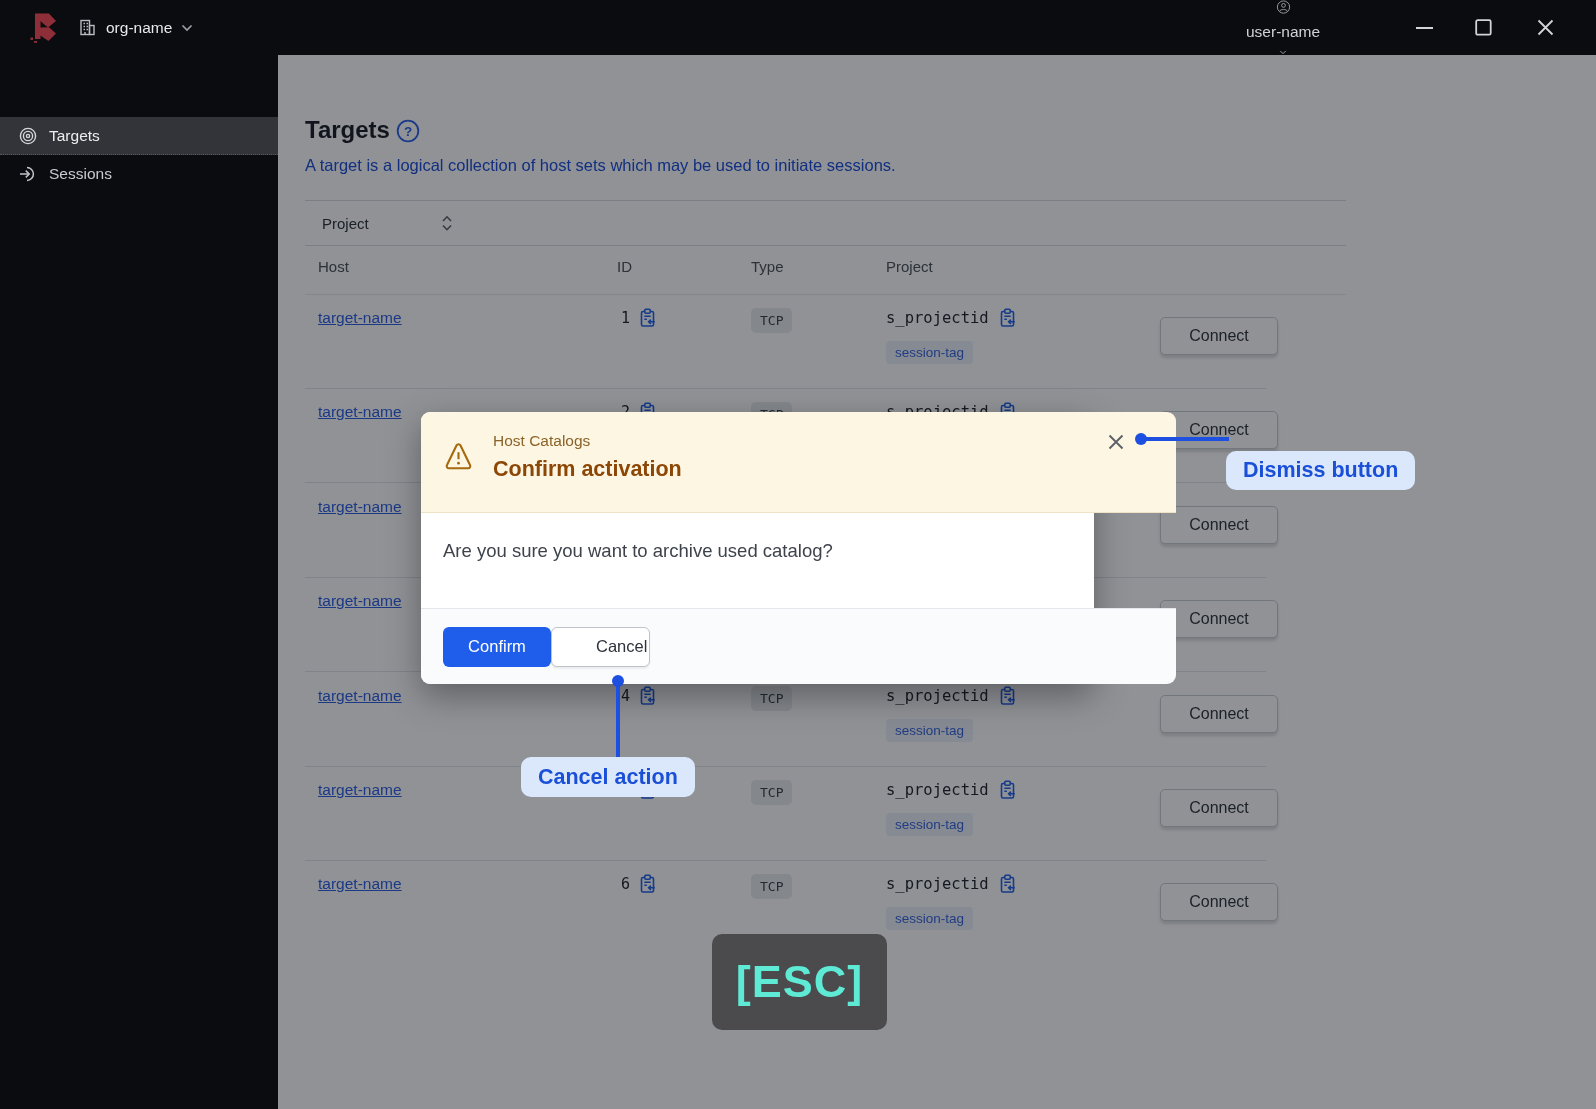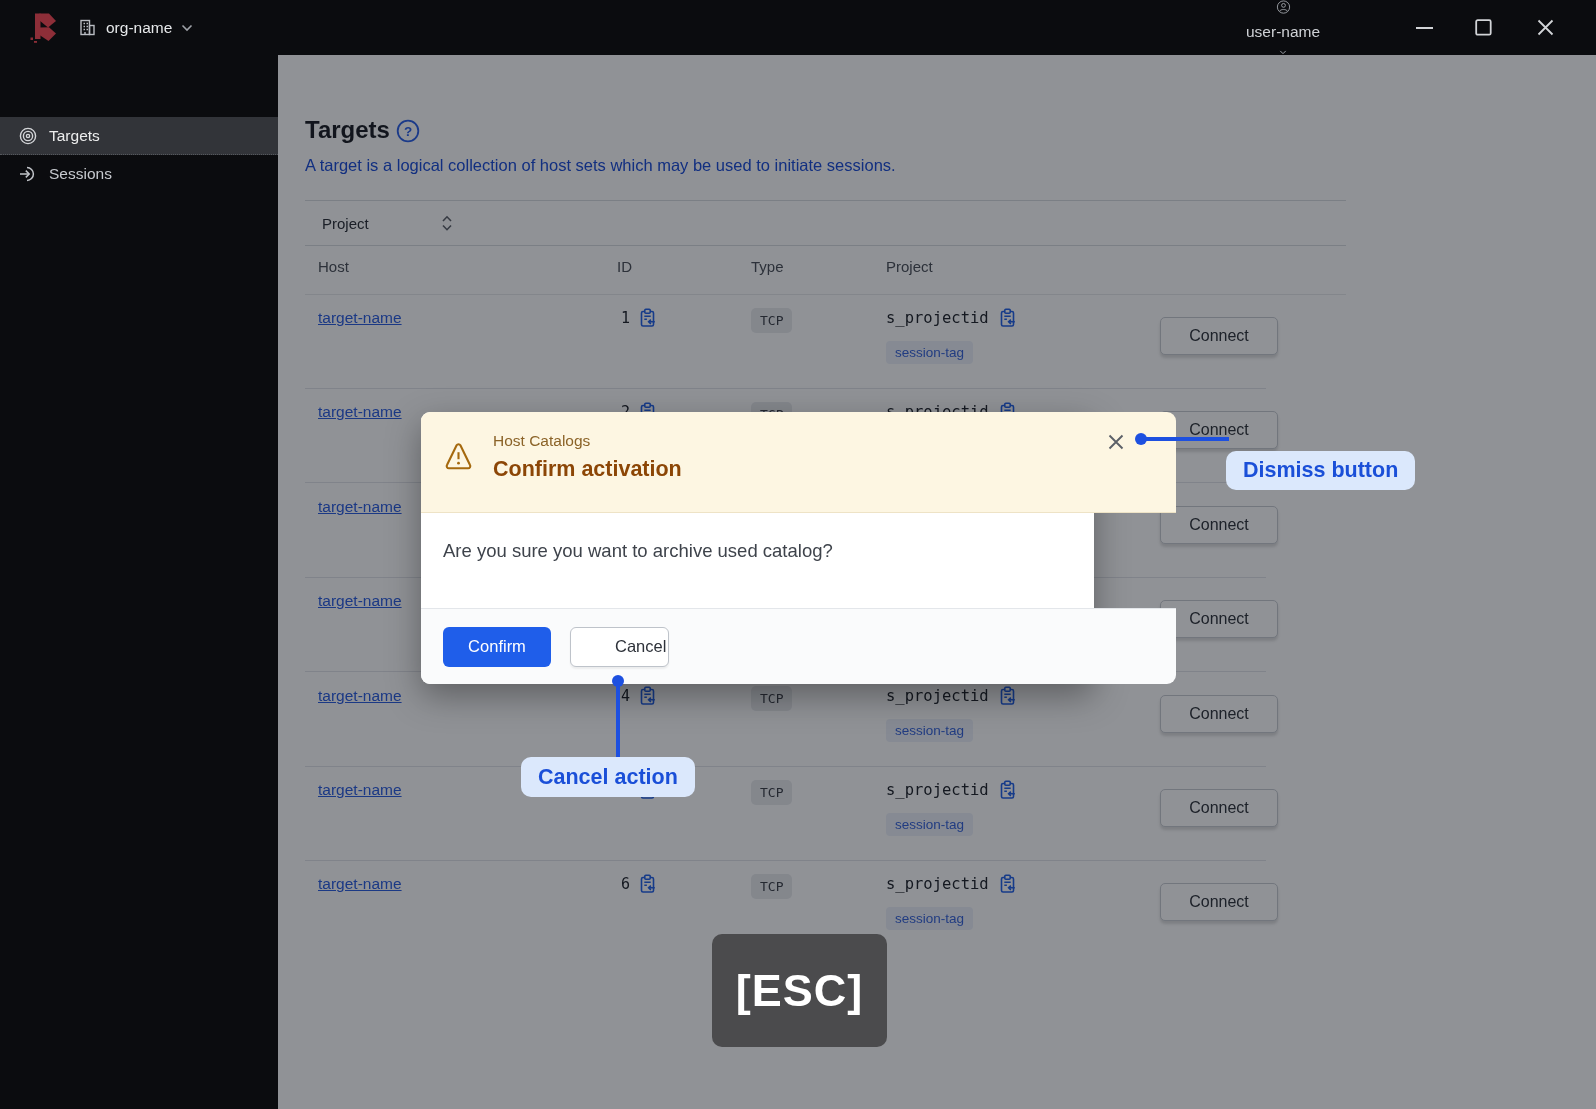--- a/index.html
+++ b/index.html
@@ -62,39 +62,39 @@
   #modal-header{position:absolute;left:0;top:0;width:755px;height:101px;background:#fdf6e2;
                 border-radius:9px 9px 0 0;border-bottom:1px solid #eee3c6;box-sizing:border-box;}
   #warn-icon{position:absolute;left:22px;top:29px;}
   #modal-tagline{position:absolute;left:72px;top:20px;font-size:15.5px;color:#8b6328;}
   #modal-title{position:absolute;left:72px;top:45px;font-size:21.5px;font-weight:700;color:#8c4606;}
   #modal-close{position:absolute;left:682px;top:17px;width:26px;height:26px;display:flex;align-items:center;
                justify-content:center;cursor:pointer;}
   #modal-body{position:absolute;left:22px;top:128px;font-size:18.5px;color:#3e434b;}
   #modal-footer{position:absolute;left:0;top:196px;width:755px;height:76px;background:#fafbfc;
                 border-top:1px solid #e3e6ea;border-radius:0 0 9px 9px;box-sizing:border-box;
-                display:flex;align-items:center;gap:19px;padding-left:22px;}
+                display:flex;align-items:center;padding-left:22px;}
   #confirm-btn{width:108px;height:40px;background:#1f5eea;border:none;border-radius:6px;color:#fff;
                font-family:"Liberation Sans",sans-serif;font-size:16.5px;cursor:pointer;}
   #cancel-btn{width:99px;height:40px;background:#fff;border:1px solid #bec3ca;border-radius:6px;color:#2e323a;
               font-family:"Liberation Sans",sans-serif;font-size:16.5px;box-shadow:0 2px 2px rgba(0,0,0,0.06);cursor:pointer;padding-left:44px;}
 
   
   .anno{z-index:200;}
   .anno-dot{position:absolute;width:12px;height:12px;border-radius:50%;background:#1d50e0;}
   #dismiss-dot{left:1135px;top:433px;}
   #dismiss-line{position:absolute;left:1141px;top:437px;width:88px;height:3.5px;background:#1d50e0;}
   #dismiss-pill{position:absolute;left:1226px;top:419px;height:39px;background:#dbe8fc;border-radius:10px;
                 display:flex;align-items:center;padding:0 17px;font-size:21.5px;font-weight:700;color:#1a4fd8;margin-top:32px;}
   #cancel-dot{left:612px;top:675px;}
   #cancel-line{position:absolute;left:616px;top:681px;width:3.5px;height:76px;background:#1d50e0;}
   #cancel-pill{position:absolute;left:521px;top:757px;height:40px;background:#dbe8fc;border-radius:10px;
                display:flex;align-items:center;padding:0 17px;font-size:21.5px;font-weight:700;color:#1a4fd8;}
-  #esc-badge{position:absolute;left:712px;top:934px;width:175px;height:113px;background:#4b4b4d;border-radius:10px;
-             display:flex;align-items:center;justify-content:center;color:#ffffff;font-size:45px;font-weight:700;
+  #esc-badge{position:absolute;left:712px;top:934px;width:175px;height:96px;background:#4b4b4d;border-radius:10px;
+             display:flex;align-items:center;justify-content:center;color:#5eead4;font-size:45px;font-weight:700;
              letter-spacing:1px;}
 </style>
 </head>
 <body>
 
 <div id="app">
 
   <div id="topbar">
     <svg id="logo" viewBox="0 0 33 33">
       <g fill="#8d2e38">

